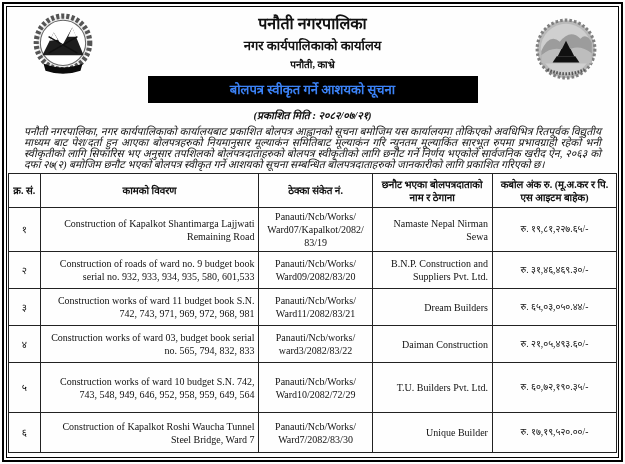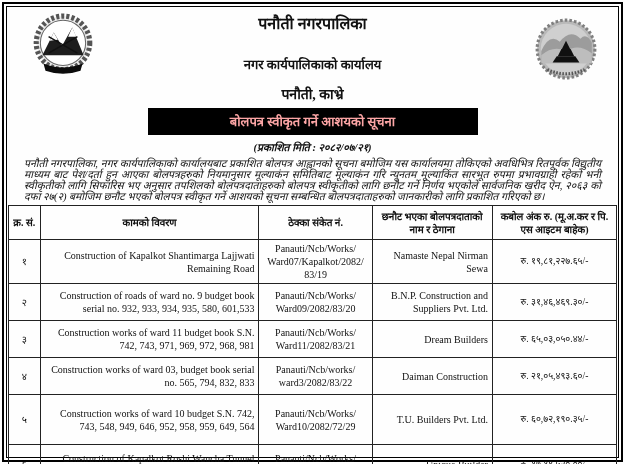--- a/index.html
+++ b/index.html
@@ -9,23 +9,23 @@
   .frame-outer { position:absolute; inset:2px; border:2px solid #000; }
   .frame-inner { position:absolute; inset:6px; border:1px solid #000; }
   .content { position:absolute; inset:8px; }
 
   
   .logo { position:absolute; width:66px; height:70px; }
   .logo-left { left:22px; top:4px; }
   .logo-right { right:18px; top:8px; }
   .head-center { width:380px; margin:0 auto; text-align:center; }
   .h1 { font-size:16px; font-weight:bold; margin-top:4px; }
-  .h2 { font-size:13px; font-weight:bold; margin-top:21px; }
-  .h3 { font-size:14px; font-weight:bold; margin-top:11px; }
-  .banner { background:#000; color:#fca5a5; font-size:13px; font-weight:bold;
+  .h2 { font-size:13px; font-weight:bold; margin-top:2px; }
+  .h3 { font-size:10px; font-weight:bold; margin-top:3px; }
+  .banner { background:#000; color:#3b82f6; font-size:13px; font-weight:bold;
             width:330px; margin:5px auto 0; padding:4px 0 5px; }
   .pub { font-size:10.5px; font-weight:bold; font-style:italic; margin-top:5px; }
 
   
   .intro { font-size:10.5px; line-height:11px; text-align:justify;
            margin:4px 16px 0;font-style:italic; }
 
   
   table { width:100%; border-collapse:collapse; margin-top:3px;
           border:1.5px solid #000; table-layout:fixed; }

